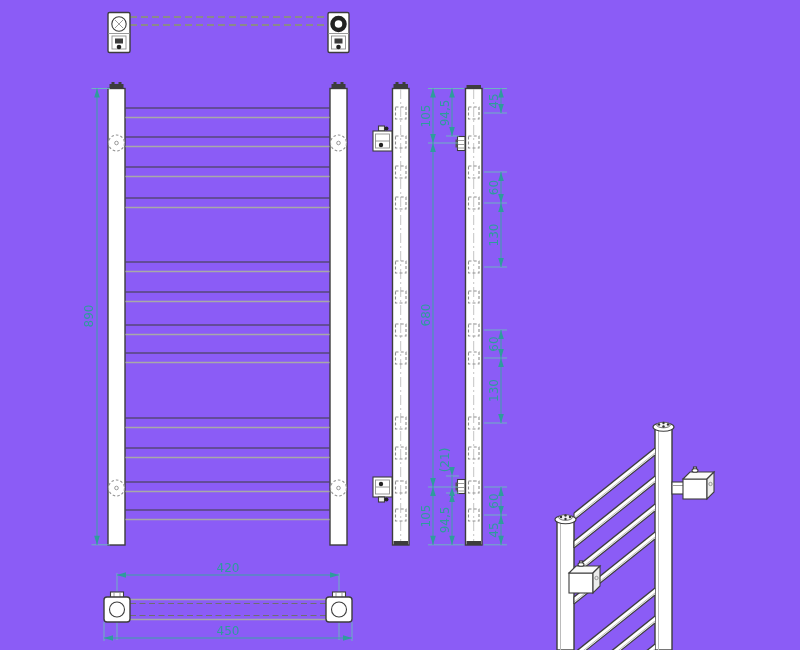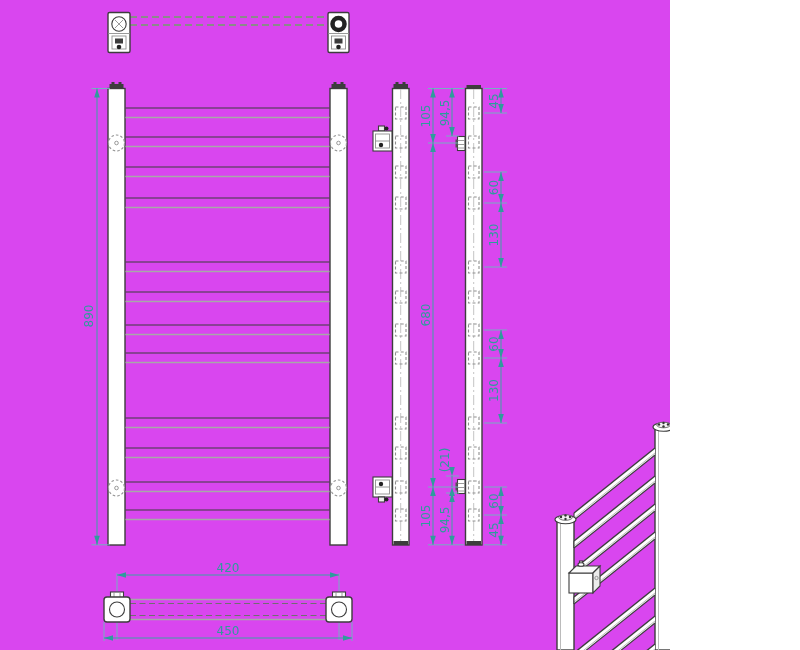--- a/index.html
+++ b/index.html
@@ -1,16 +1,16 @@
 <!DOCTYPE html>
 <html><head>
 <meta charset="utf-8">
 <style>
   html,body{margin:0;padding:0;background:#fff;}
-  .frame{width:670px;height:650px;background:#d946ef;overflow:hidden;position:relative;}
+  .frame{width:800px;height:650px;background:#8b5cf6;overflow:hidden;position:relative;}
   svg{display:block;}
   .lnD{stroke:#3d3d3d;stroke-width:1.4;fill:none}
   .lnD2{stroke:#3d3d3d;stroke-width:1.1;fill:none}
   .lnG{stroke:#a8a8a8;stroke-width:1.3;fill:none}
   .outline{fill:#fff;stroke:#3d3d3d;stroke-width:1.4}
   .outline2{fill:#fff;stroke:#3d3d3d;stroke-width:1.1}
   .cap{fill:#3d3d3d}
   .dashc{fill:#fff;stroke:#949494;stroke-width:1.1;stroke-dasharray:2.6 2}
   .dashsq{fill:none;stroke:#8f8f8f;stroke-width:1.1;stroke-dasharray:3 2.2}
   .hid{stroke:#8a8a8a;stroke-width:1.8;stroke-dasharray:7 4;fill:none}

